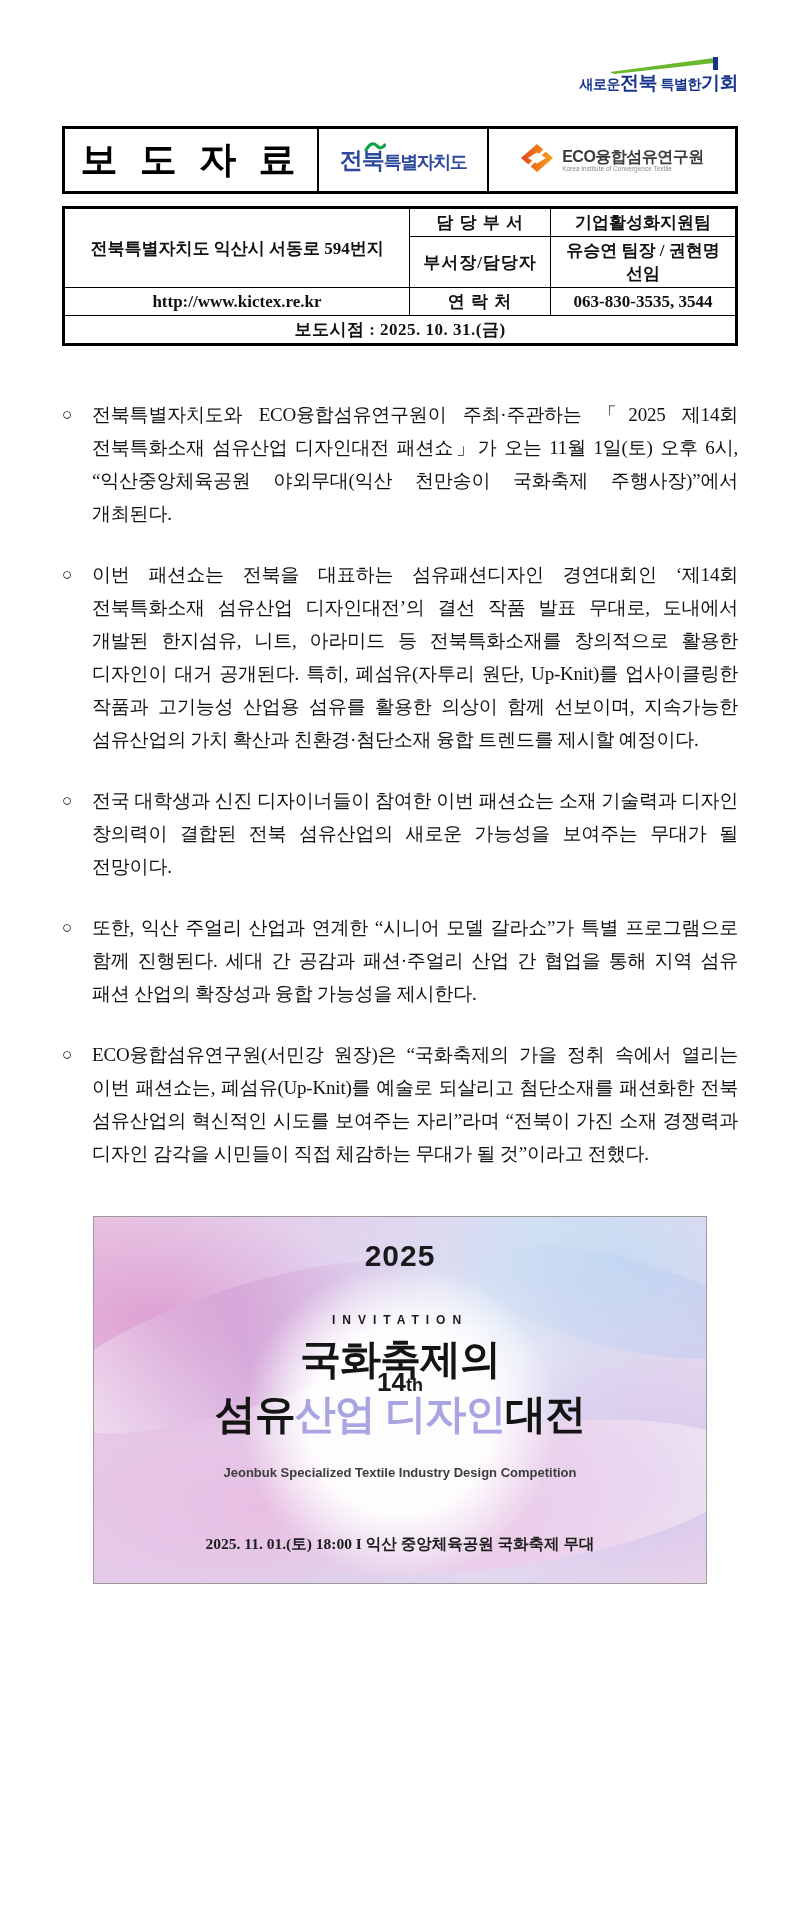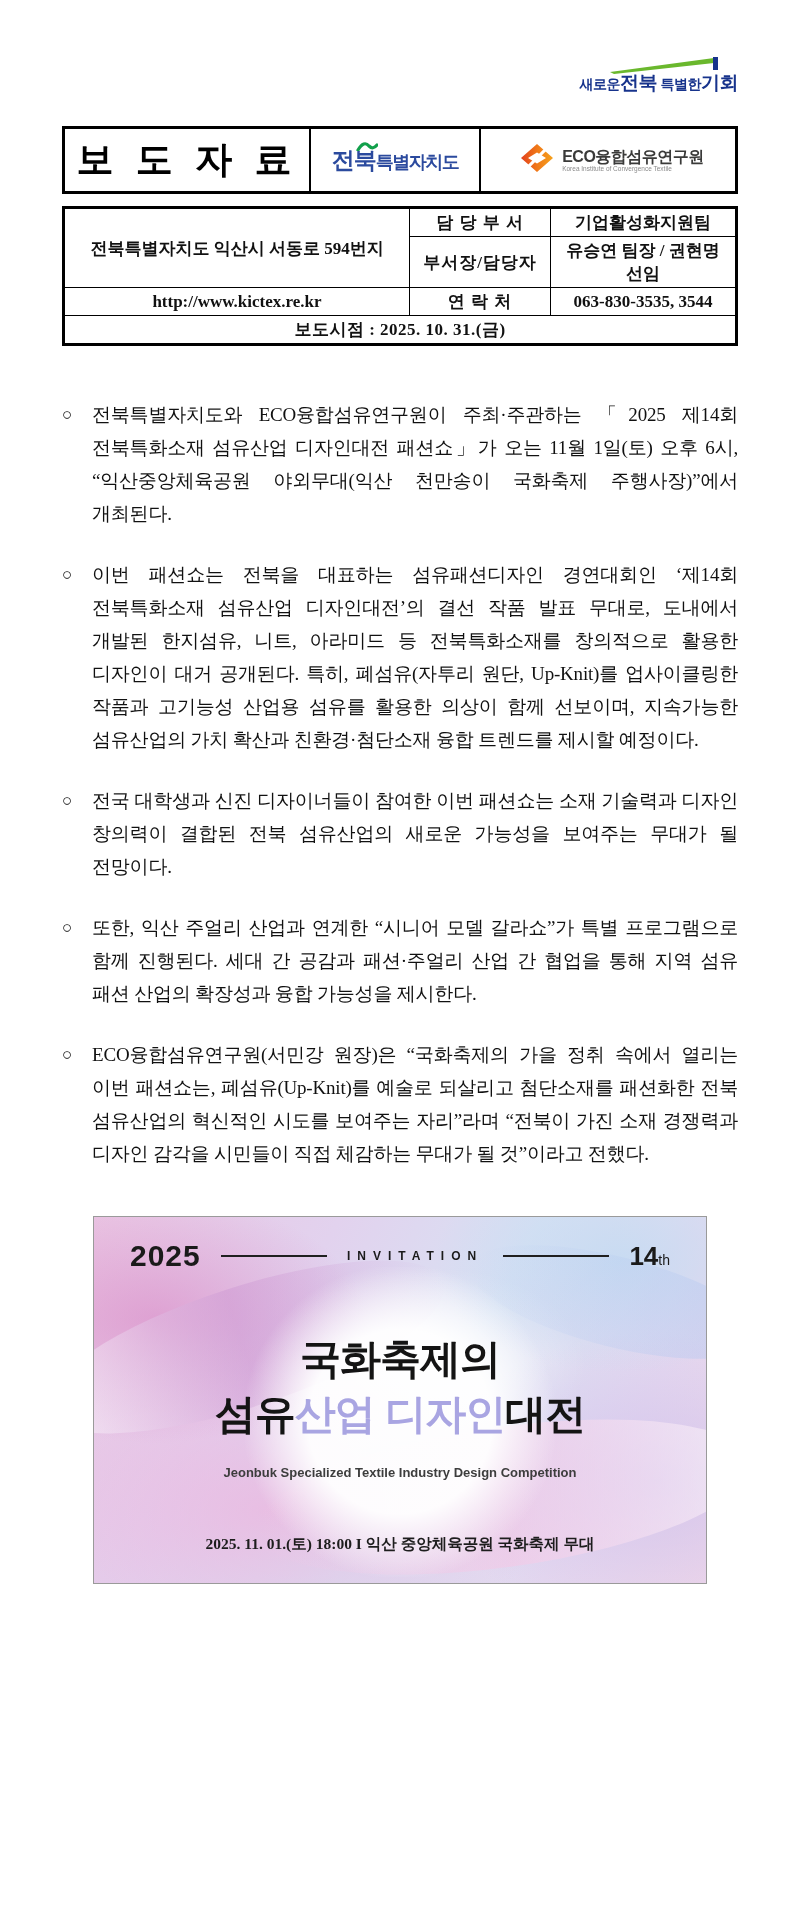--- a/index.html
+++ b/index.html
@@ -13,21 +13,21 @@
   .slogan-text{font-family:"Liberation Sans",sans-serif;color:#17338c;font-weight:bold;
                letter-spacing:-0.5px;margin-top:21px;}
   .slogan-text .sm{font-size:14px;}
   .slogan-text .lg{font-size:19px;font-weight:900;}
 
   
   .header-box{margin-top:24px;border:3px solid #000;display:flex;height:62px;align-items:stretch;}
   .hb-cell{display:flex;align-items:center;justify-content:center;}
   .hb-left{width:168px;border-right:2px solid #000;}
   .hb-center{flex:1;border-right:2px solid #000;}
-  .hb-right{width:246px;padding-left:8px;}
+  .hb-right{width:246px;}
   .gov-logo{font-family:"Liberation Sans",sans-serif;font-weight:900;color:#2b4a9e;
             position:relative;white-space:nowrap;}
   .gov-logo .big{font-size:23px;letter-spacing:-1px;}
   .gov-logo .small{font-size:18px;letter-spacing:-1.5px;}
   .gov-mark{position:absolute;top:-8px;left:24px;}
   .press-title{font-family:"Liberation Sans",sans-serif;font-size:37px;font-weight:900;
                letter-spacing:6px;color:#000;white-space:nowrap;}
   .eco-logo{display:flex;align-items:center;gap:8px;}
   .eco-text{display:flex;flex-direction:column;line-height:1.1;}
   .eco-name{font-family:"Liberation Sans",sans-serif;font-size:16px;font-weight:bold;color:#3a3a39;letter-spacing:-0.5px;}
@@ -74,26 +74,26 @@
   .silk1{width:420px;height:120px;left:-60px;top:70px;transform:rotate(-18deg);
          background:linear-gradient(90deg,rgba(255,255,255,0.55),rgba(203,150,210,0.45),rgba(255,255,255,0));}
   .silk2{width:500px;height:140px;left:160px;top:210px;transform:rotate(-8deg);
          background:linear-gradient(90deg,rgba(255,255,255,0),rgba(244,200,230,0.6),rgba(255,255,255,0.5));}
   .silk3{width:300px;height:90px;right:-60px;top:40px;transform:rotate(14deg);
          background:linear-gradient(90deg,rgba(255,255,255,0),rgba(180,200,240,0.5));}
   .glow-circle{position:absolute;width:310px;height:310px;left:50%;top:56%;
                transform:translate(-50%,-50%);
                background:radial-gradient(circle, rgba(255,255,255,0.95) 42%, rgba(255,255,255,0) 72%);}
   .poster-head{position:absolute;top:22px;left:36px;right:36px;display:flex;
-               align-items:center;gap:20px;font-family:"Liberation Sans",sans-serif;color:#1a1a1a;}
+               align-items:center;gap:20px;font-family:"Liberation Sans",sans-serif;color:#1a1a1a;flex-direction:column;}
   .poster-head .hline{flex:1;height:2px;background:#1f1f1f;}
   .p-year{font-size:30px;font-weight:900;letter-spacing:1px;}
   .p-inv{font-size:12px;font-weight:bold;letter-spacing:7px;}
   .p-ed{font-size:26px;font-weight:900;}
-  .p-ed-suf{font-size:14px;font-weight:400;}
+  .p-ed-suf{font-size:18px;font-weight:700;}
   .poster-title{position:absolute;top:115px;left:0;right:0;text-align:center;
                 font-family:"Liberation Sans",sans-serif;font-weight:900;color:#141414;
                 font-size:41px;line-height:1.35;letter-spacing:-1px;}
   .poster-title .accent{color:#a9a5e2;}
   .poster-sub{position:absolute;top:248px;left:0;right:0;text-align:center;
               font-family:"Liberation Sans",sans-serif;font-size:13px;font-weight:bold;color:#3d3d3d;}
   .poster-footer{position:absolute;bottom:28px;left:0;right:0;text-align:center;
                  font-family:Liberation Serif, serif;font-size:15.5px;font-weight:900;color:#1d1d1d;}
 </style>
 </head>

